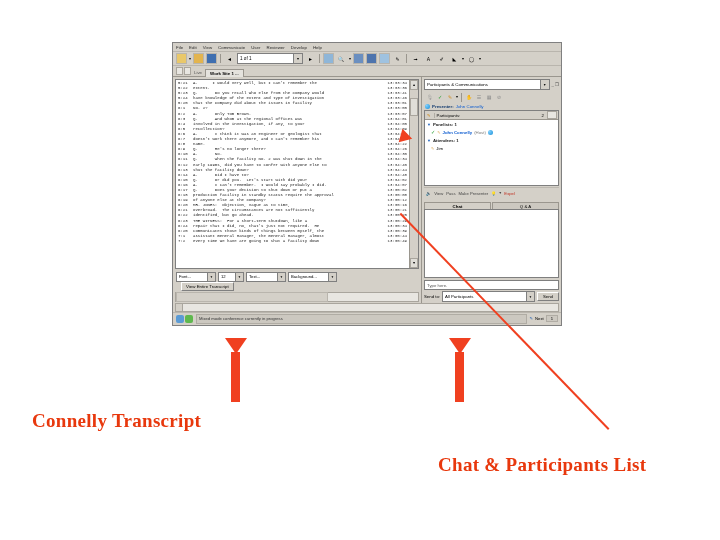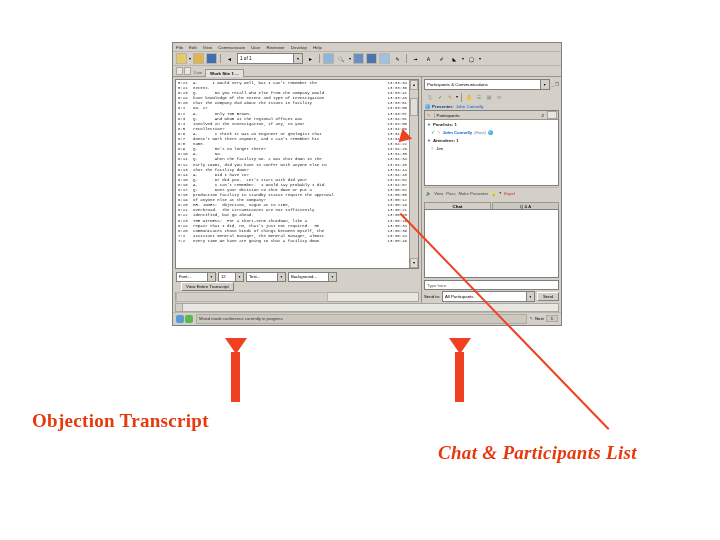--- a/index.html
+++ b/index.html
@@ -6,21 +6,21 @@
   body{
     width:720px;height:540px;background:#ffffff;overflow:hidden;position:relative;
     font-family:"Liberation Sans",sans-serif;
   }
   
   .annot{
     position:absolute;color:#e8380d;font-family:"Liberation Serif",serif;
     font-weight:bold;font-size:19px;letter-spacing:.3px;white-space:nowrap;
   }
   #annot-transcript{left:32px;top:410px;}
-  #annot-chat{left:438px;top:442px;font-style:italic;}
+  #annot-chat{left:438px;top:454px;}
   .arrow-v{position:absolute;width:9px;background:#f04020;}
   .arrow-head{position:absolute;width:0;height:0;border-left:11px solid transparent;
     border-right:11px solid transparent;border-top:16px solid #f04020;}
   .diag-line{position:absolute;background:#f04020;transform-origin:0 0;height:1.6px;}
 
   
   #app-window{
     position:absolute;left:172px;top:42px;width:388px;height:282px;
     background:#d4d0c8;border:1px solid #808080;
     font-size:4.6px;color:#000;
@@ -398,14 +398,14 @@
 <div class="arrow-v" style="left:231px;top:352px;height:50px;"></div>
 <div class="arrow-head" style="left:225px;top:338px;"></div>
 
 <div class="arrow-v" style="left:455px;top:352px;height:50px;"></div>
 <div class="arrow-head" style="left:449px;top:338px;"></div>
 
 <div class="diag-line" style="left:608px;top:430px;width:300px;transform:rotate(-134deg);"></div>
 <div class="arrow-head" style="left:396px;top:132px;transform:rotate(46deg);
             border-left-width:7px;border-right-width:7px;border-top-width:12px;"></div>
 
-<div class="annot" id="annot-transcript">Objection Transcript</div>
+<div class="annot" id="annot-transcript">Connelly Transcript</div>
 <div class="annot" id="annot-chat">Chat &amp; Participants List</div>
 
 </body></html>

